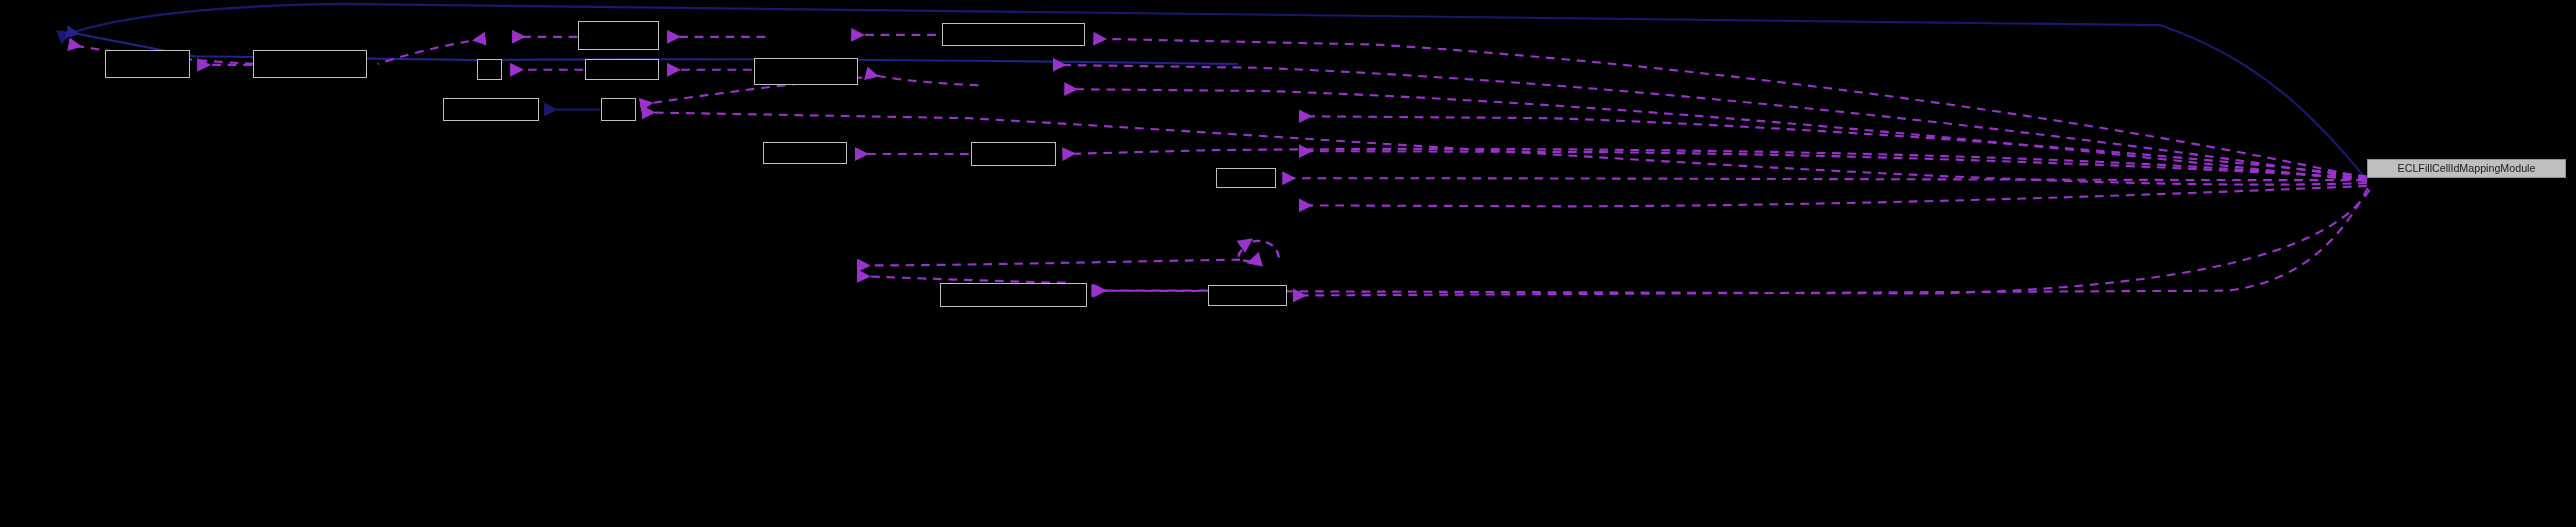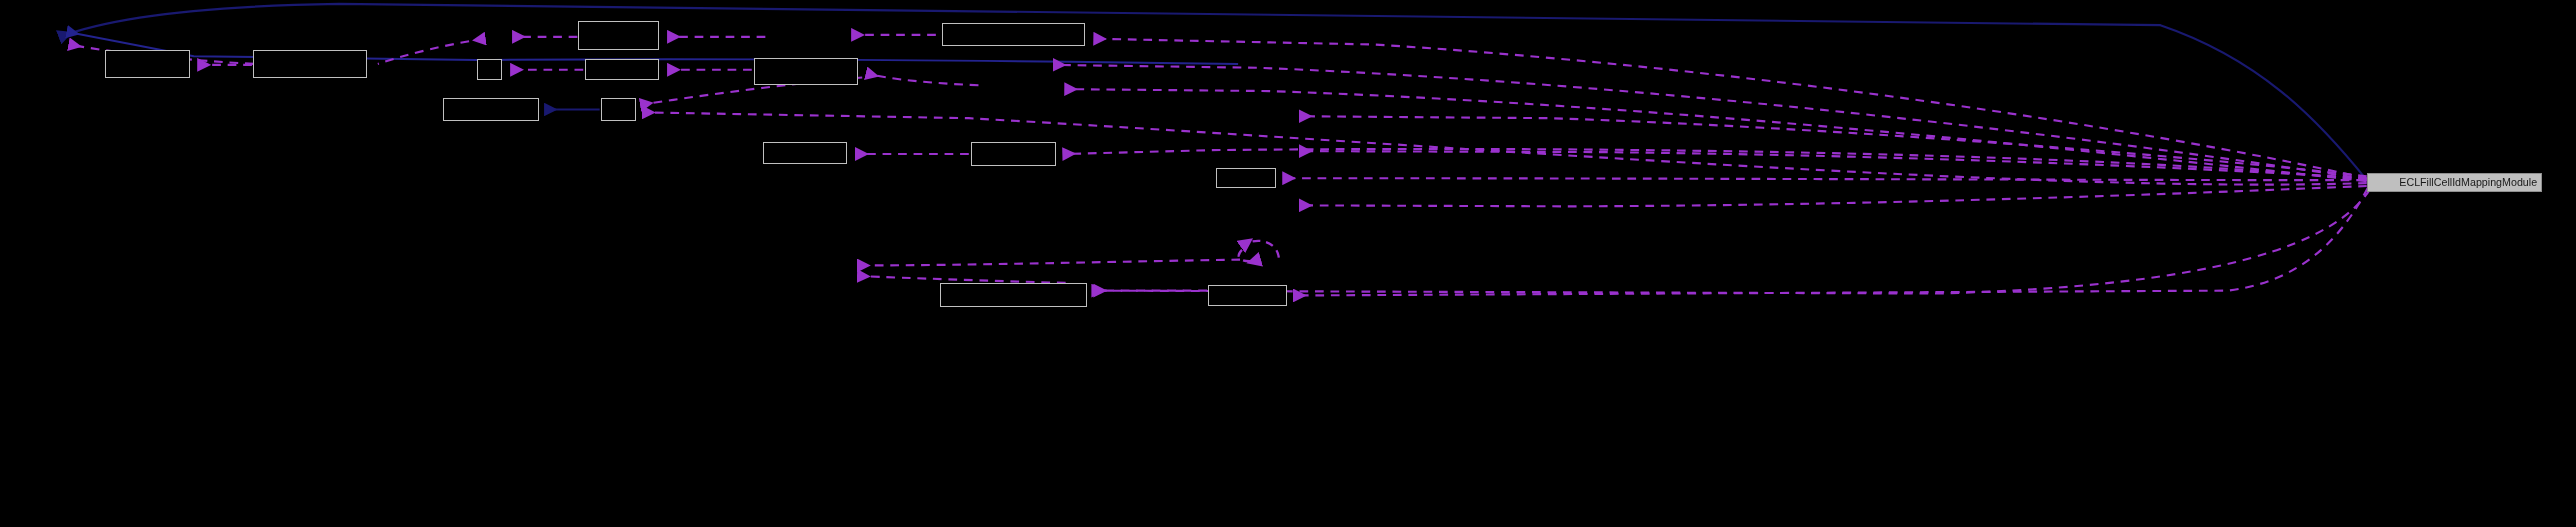--- a/index.html
+++ b/index.html
@@ -226,19 +226,19 @@
       </div>
       <div class="node" style="left: 1216px; top: 168px; width: 60px; height: 20.3px;">
         <span class="node-label"></span>
       </div>
       <div class="node" style="left: 940px; top: 283px; width: 147px; height: 24px;">
         <span class="node-label"></span>
       </div>
       <div class="node" style="left: 1208px; top: 285px; width: 79px; height: 21px;">
         <span class="node-label"></span>
       </div>
-      <div class="node highlight" style="left: 2367px; top: 173px; width: 175px; height: 19.4px; justify-content: flex-end;">
+      <div class="node highlight" style="left: 2367px; top: 159px; width: 199px; height: 19.4px;">
         <span class="node-label">ECLFillCellIdMappingModule</span>
       </div>
     </div>
 
 </div>
 
 
 </body></html>

